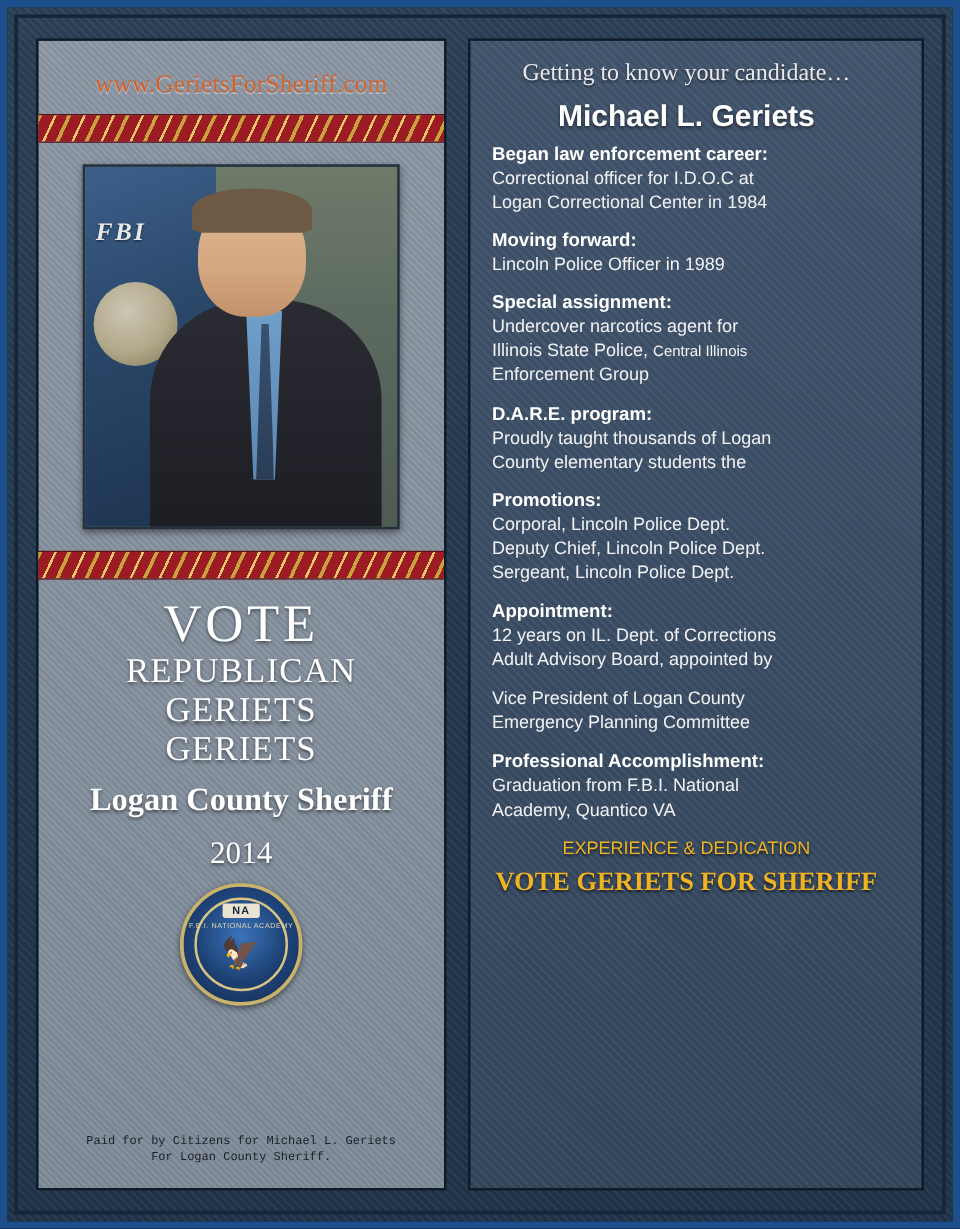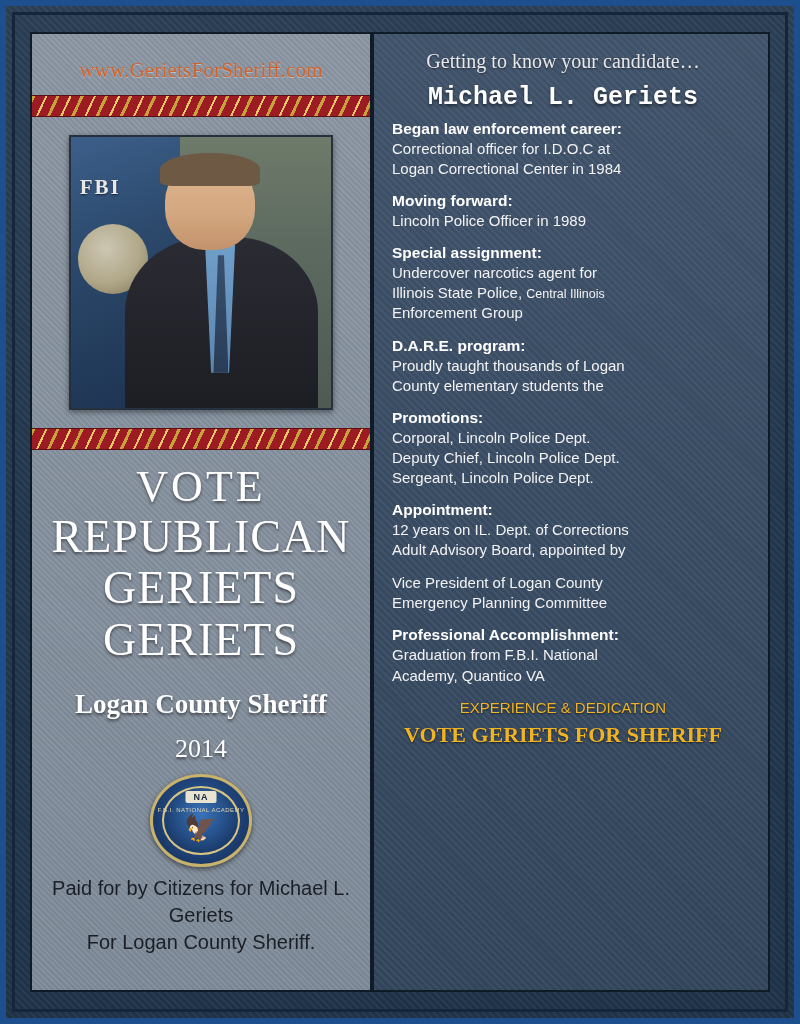--- a/index.html
+++ b/index.html
@@ -27,20 +27,21 @@
   .flyer::before {
     content: "";
     position: absolute;
     inset: 6px;
     border: 3px solid #13263a;
     pointer-events: none;
   }
   .columns {
     position: relative;
     display: flex;
+    gap: 18px;
     height: 100%;
     box-sizing: border-box;
     padding: 12px 10px;
   }
   .panel {
     background:
       repeating-linear-gradient(45deg, rgba(255,255,255,0.05) 0px, rgba(255,255,255,0.05) 2px, rgba(0,0,0,0.04) 2px, rgba(0,0,0,0.04) 4px),
       linear-gradient(180deg, #8b96a3 0%, #7e8a98 100%);
     border: 2px solid #101b28;
     box-sizing: border-box;
@@ -119,20 +120,21 @@
   .fbi-text {
     position: absolute;
     left: 8%;
     top: 14%;
     color: #e8e8e8;
     font-family: "Liberation Serif", serif;
     font-weight: bold;
     font-size: 21px;
     letter-spacing: 2px;
     text-shadow: 0 1px 2px rgba(0,0,0,0.6);
+    font-style: italic;
   }
   .subject {
     position: absolute;
     left: 26%;
     top: 6%;
     width: 64%;
     height: 94%;
   }
   .head {
     position: absolute;
@@ -185,26 +187,26 @@
     font-family: "Liberation Serif", serif;
     margin-top: 14px;
     text-shadow: 0 2px 3px rgba(0,0,0,0.5);
   }
   .vote-word {
     font-size: 44px;
     letter-spacing: 3px;
     line-height: 1.05;
   }
   .vote-line {
-    font-size: 46px;
+    font-size: 29px;
     letter-spacing: 1px;
     line-height: 1.12;
   }
   .office {
-    margin-top: 24px;
+    margin-top: 10px;
     font-family: "Liberation Serif", serif;
     font-weight: bold;
     font-size: 27px;
     color: #ffffff;
     text-shadow: 0 2px 3px rgba(0,0,0,0.55);
   }
   .year {
     font-family: "Liberation Serif", serif;
     font-size: 26px;
     color: #ffffff;
@@ -253,41 +255,41 @@
   .seal-ring-text {
     position: absolute;
     left: 0; right: 0;
     top: 30px;
     text-align: center;
     font-size: 6px;
     color: #e2d6ad;
     letter-spacing: 0.5px;
   }
   .paid-for {
-    font-family: Liberation Sans, sans-serif;
-    font-size: 20px;
+    font-family: Liberation Mono, monospace;
+    font-size: 10px;
     color: #1a1f27;
     text-align: center;
     line-height: 1.35;
     margin-top: auto;
-    margin-bottom: 34px;
+    margin-bottom: 18px;
     padding: 0 18px;
   }
 
   
   .getting-to-know {
     font-family: "Liberation Serif", serif;
     font-size: 20px;
     color: #e9e9ec;
     text-align: center;
     margin-bottom: 10px;
     text-shadow: 0 1px 2px rgba(0,0,0,0.5);
   }
   .cand-name {
-    font-family: Liberation Mono, monospace;
+    font-family: Liberation Sans, sans-serif;
     font-weight: bold;
     font-size: 25px;
     color: #ffffff;
     text-align: center;
     margin-bottom: 8px;
     text-shadow: 0 2px 3px rgba(0,0,0,0.5);
   }
   .section { margin-bottom: 13px; }
   .sec-head {
     font-size: 15.5px;

